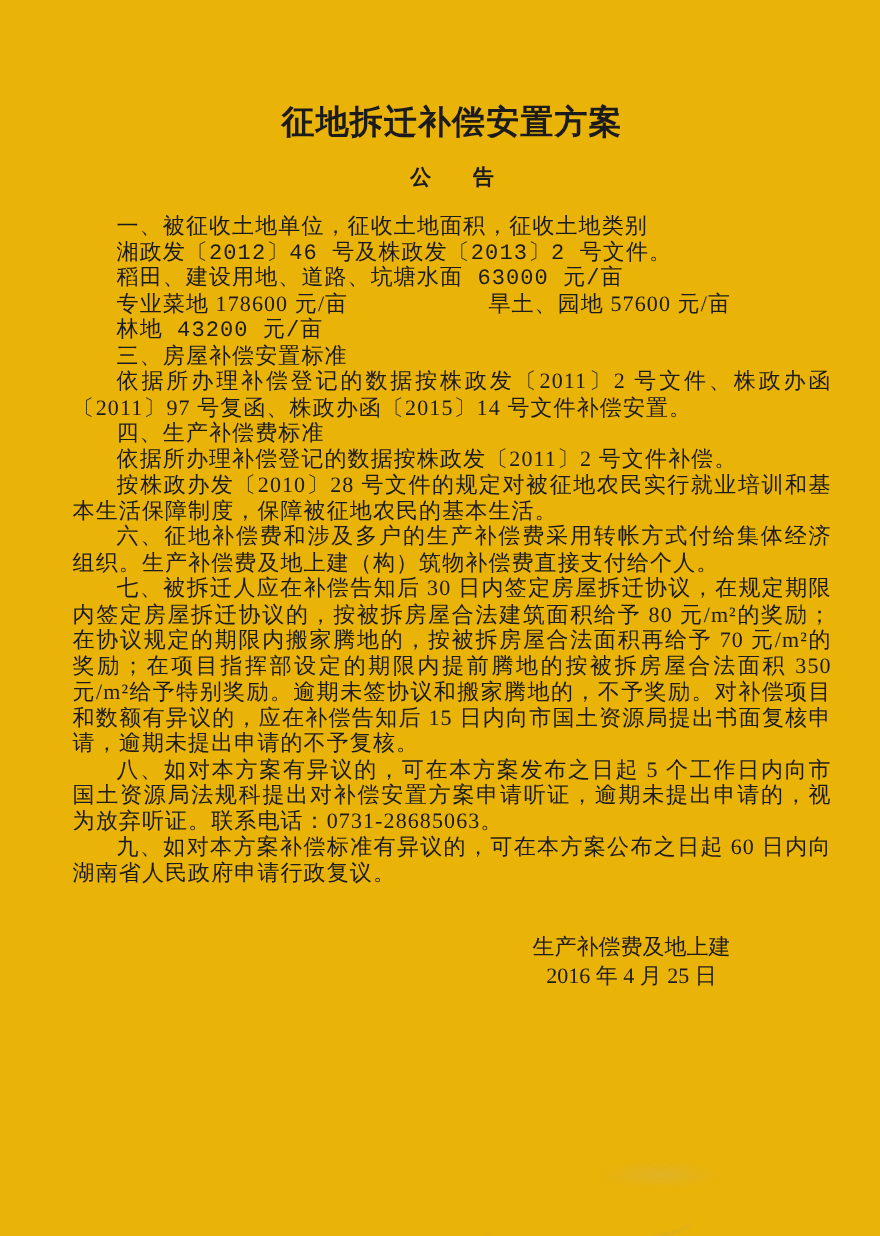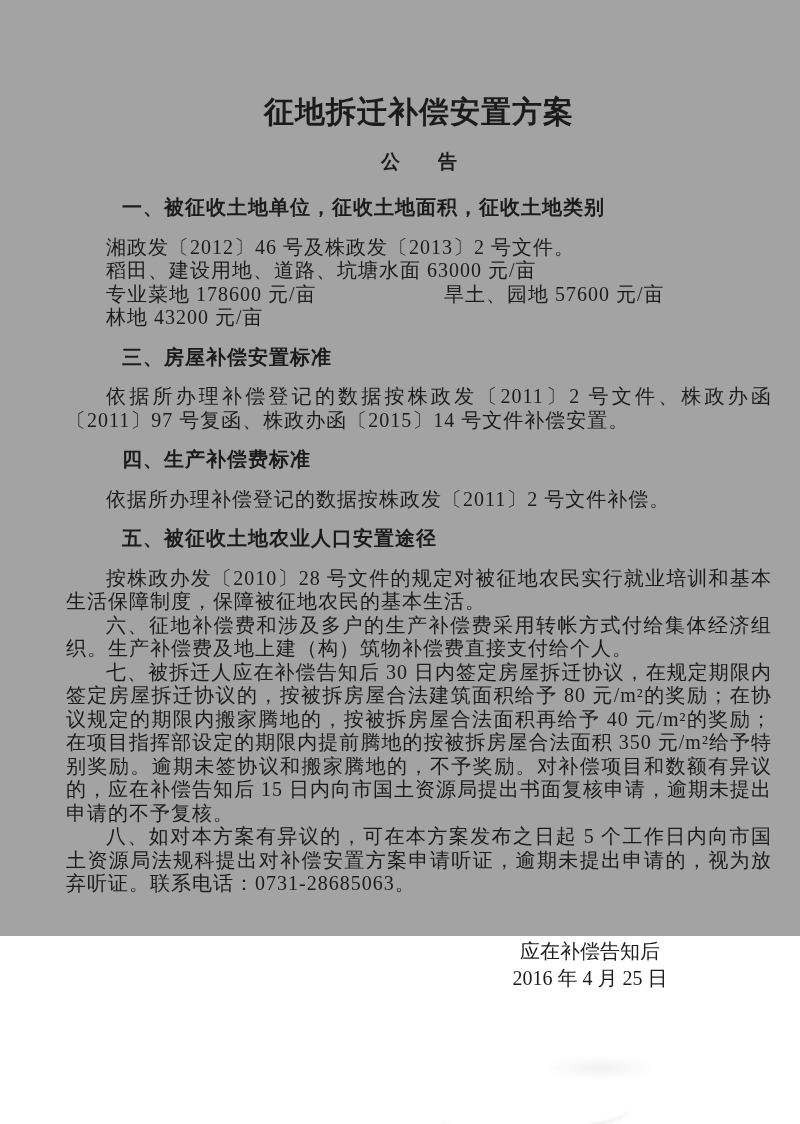--- a/index.html
+++ b/index.html
@@ -11,23 +11,23 @@
     width: 800px;
     height: 1124px;
     overflow: hidden;
     color: #1b1b1b;
     font-family: "Liberation Serif", "DejaVu Serif", serif;
   }
   .page {
     position: relative;
     box-sizing: border-box;
     width: 800px;
-    height: 936px;
-    padding: 93px 28px 0 66px;
-    background: #a3a3a3;
+    height: 1124px;
+    padding: 93px 44px 0 66px;
+    background: #eab308;
   }
   .doc-title {
     text-align: center;
     font-size: 30px;
     font-weight: bold;
     letter-spacing: 1px;
     line-height: 38px;
     margin: 0 0 0 0;
   }
   .doc-subtitle {
@@ -42,28 +42,29 @@
     font-size: 20px;
     letter-spacing: 1px;
     line-height: 23.5px;
   }
   .para {
     text-align: justify;
     text-indent: 2em;
     margin: 0;
   }
   .heading {
-    font-weight: bold;
+    font-weight: normal;
     text-indent: 2em;
-    margin: 16px;
+    margin: 0;
   }
   .line {
     text-indent: 2em;
     margin: 0;
     white-space: nowrap;
+    font-family: Liberation Mono, monospace;
   }
   .twocol {
     text-indent: 2em;
     margin: 0;
     white-space: nowrap;
   }
   .twocol .col1 {
     display: inline-block;
     width: 338px;
     text-indent: 0;
@@ -109,28 +110,28 @@
   <div class="doc-body">
     <p class="heading">一、被征收土地单位，征收土地面积，征收土地类别</p>
     <p class="line">湘政发〔2012〕46 号及株政发〔2013〕2 号文件。</p>
     <p class="line">稻田、建设用地、道路、坑塘水面 63000 元/亩</p>
     <p class="twocol"><span class="col1">专业菜地 178600 元/亩</span><span class="col2">旱土、园地 57600 元/亩</span></p>
     <p class="line">林地 43200 元/亩</p>
     <p class="heading">三、房屋补偿安置标准</p>
     <p class="para">依据所办理补偿登记的数据按株政发〔2011〕2 号文件、株政办函〔2011〕97 号复函、株政办函〔2015〕14 号文件补偿安置。</p>
     <p class="heading">四、生产补偿费标准</p>
     <p class="para">依据所办理补偿登记的数据按株政发〔2011〕2 号文件补偿。</p>
-    <p class="heading">五、被征收土地农业人口安置途径</p>
     <p class="para">按株政办发〔2010〕28 号文件的规定对被征地农民实行就业培训和基本生活保障制度，保障被征地农民的基本生活。</p>
     <p class="para">六、征地补偿费和涉及多户的生产补偿费采用转帐方式付给集体经济组织。生产补偿费及地上建（构）筑物补偿费直接支付给个人。</p>
-    <p class="para">七、被拆迁人应在补偿告知后 30 日内签定房屋拆迁协议，在规定期限内签定房屋拆迁协议的，按被拆房屋合法建筑面积给予 80 元/m²的奖励；在协议规定的期限内搬家腾地的，按被拆房屋合法面积再给予 40 元/m²的奖励；在项目指挥部设定的期限内提前腾地的按被拆房屋合法面积 350 元/m²给予特别奖励。逾期未签协议和搬家腾地的，不予奖励。对补偿项目和数额有异议的，应在补偿告知后 15 日内向市国土资源局提出书面复核申请，逾期未提出申请的不予复核。</p>
+    <p class="para">七、被拆迁人应在补偿告知后 30 日内签定房屋拆迁协议，在规定期限内签定房屋拆迁协议的，按被拆房屋合法建筑面积给予 80 元/m²的奖励；在协议规定的期限内搬家腾地的，按被拆房屋合法面积再给予 70 元/m²的奖励；在项目指挥部设定的期限内提前腾地的按被拆房屋合法面积 350 元/m²给予特别奖励。逾期未签协议和搬家腾地的，不予奖励。对补偿项目和数额有异议的，应在补偿告知后 15 日内向市国土资源局提出书面复核申请，逾期未提出申请的不予复核。</p>
     <p class="para">八、如对本方案有异议的，可在本方案发布之日起 5 个工作日内向市国土资源局法规科提出对补偿安置方案申请听证，逾期未提出申请的，视为放弃听证。联系电话：0731-28685063。</p>
+    <p class="para">九、如对本方案补偿标准有异议的，可在本方案公布之日起 60 日内向湖南省人民政府申请行政复议。</p>
   </div>
 
   <div class="signature">
-    <div>应在补偿告知后</div>
+    <div>生产补偿费及地上建</div>
     <div>2016 年 4 月 25 日</div>
   </div>
 
   <div class="artifact artifact-1"></div>
   <div class="artifact artifact-2"></div>
 
 </div>
 
 </body></html>

